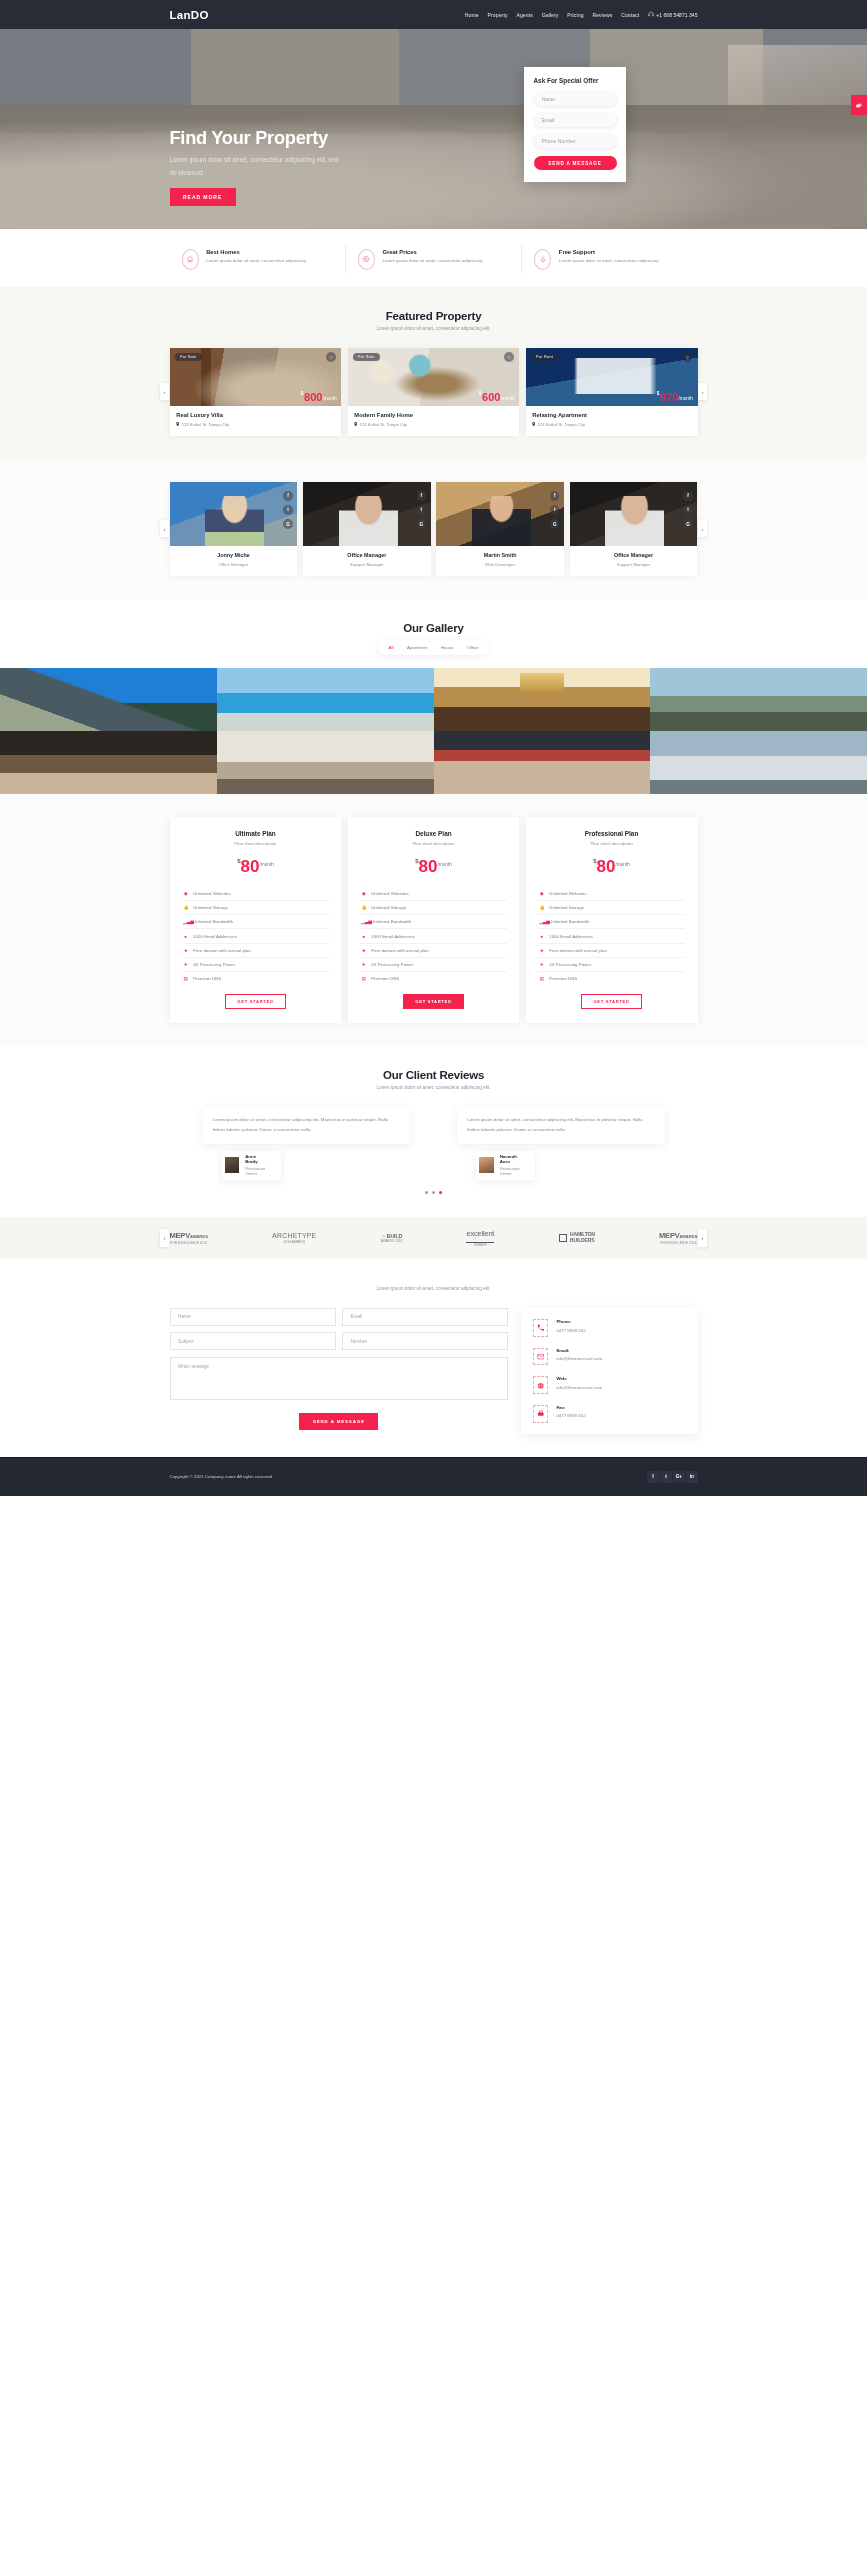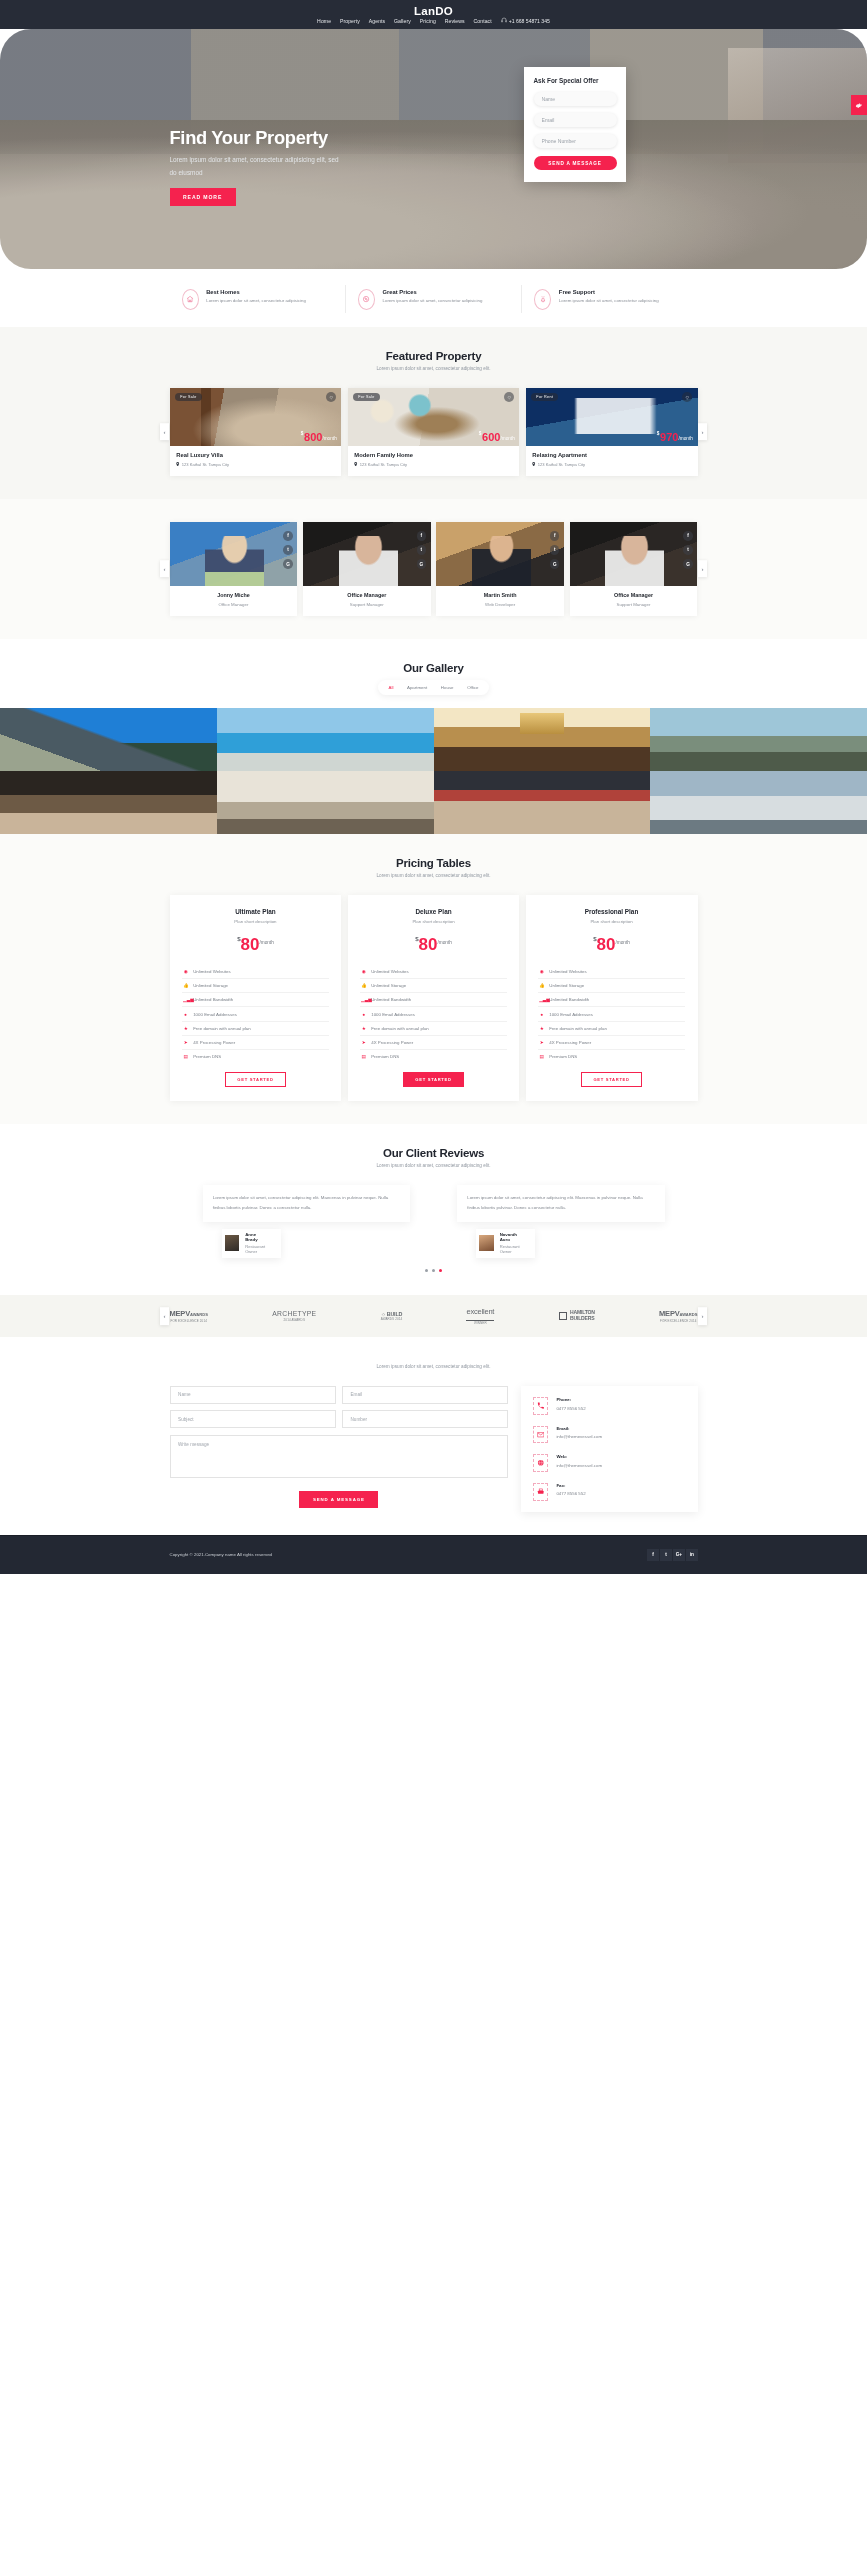--- a/index.html
+++ b/index.html
@@ -16,41 +16,40 @@
   .site-header {
     position: relative;
     height: 29px;
     background: #272c37;
     display: flex;
     align-items: center;
     z-index: 40;
   }
   .header-inner {
     width: 528px; margin: 0 auto;
-    display: flex; align-items: center; justify-content: space-between; flex-direction: column;
+    display: flex; align-items: center; justify-content: space-between;
   }
   .brand {
     color: #fff; font-size: 11.5px; font-weight: bold; letter-spacing: 0.3px;
   }
   .nav { display: flex; align-items: center; gap: 8.8px; }
   .nav a {
     color: #e7e9ec; font-size: 5.1px; text-decoration: none; letter-spacing: 0.1px;
   }
   .nav-phone { display: flex; align-items: center; gap: 2px; color: #e7e9ec; font-size: 5.1px; }
   .headset-ic { width: 6.1px; height: 6.1px; display: inline-block; }
 
   
   .hero {
     position: relative;
-    height: 240px;
+    height: 200px;
     background:
       linear-gradient(rgba(38,42,52,.55), rgba(38,42,52,.55)),
       linear-gradient(115deg, #4c5059 0%, #6f6a63 28%, #8d8madd 30%, #9a958c 55%, #58616b 80%, #3d4450 100%);
     overflow: hidden;
-    border-radius: 31px;
   }
   .hero-bg-sofa {
     position: absolute; left: 0; right: 0; bottom: 0; height: 62%;
     background:
       radial-gradient(ellipse at 18% 75%, #b5ada2 0 26%, transparent 60%),
       radial-gradient(ellipse at 46% 62%, #a49c92 0 30%, transparent 62%),
       radial-gradient(ellipse at 72% 80%, #8e867c 0 28%, transparent 60%),
       linear-gradient(0deg, #6e6860 0%, #8d867c 40%, #7b756c 100%);
     opacity: .95;
   }
@@ -633,24 +632,20 @@
     <div class="gal-cell g3"></div>
     <div class="gal-cell g4"></div>
     <div class="gal-cell g5"></div>
     <div class="gal-cell g6"></div>
     <div class="gal-cell g7"></div>
     <div class="gal-cell g8"></div>
   </div>
 </section>
 
 <section class="section bg-fafa">
-  <div class="sec-head">
-    <div class="sec-title">Pricing Tables</div>
-    <div class="sec-sub">Lorem ipsum dolor sit amet, consectetur adipiscing elit.</div>
-  </div>
   <div class="wrap price-row">
 
     <div class="plan">
       <div class="plan-name">Ultimate Plan</div>
       <div class="plan-desc">Plan short description</div>
       <div class="plan-price">
         <span class="cur">$</span>
         <span class="amt">80</span>
         <span class="per">/month</span>
       </div>

